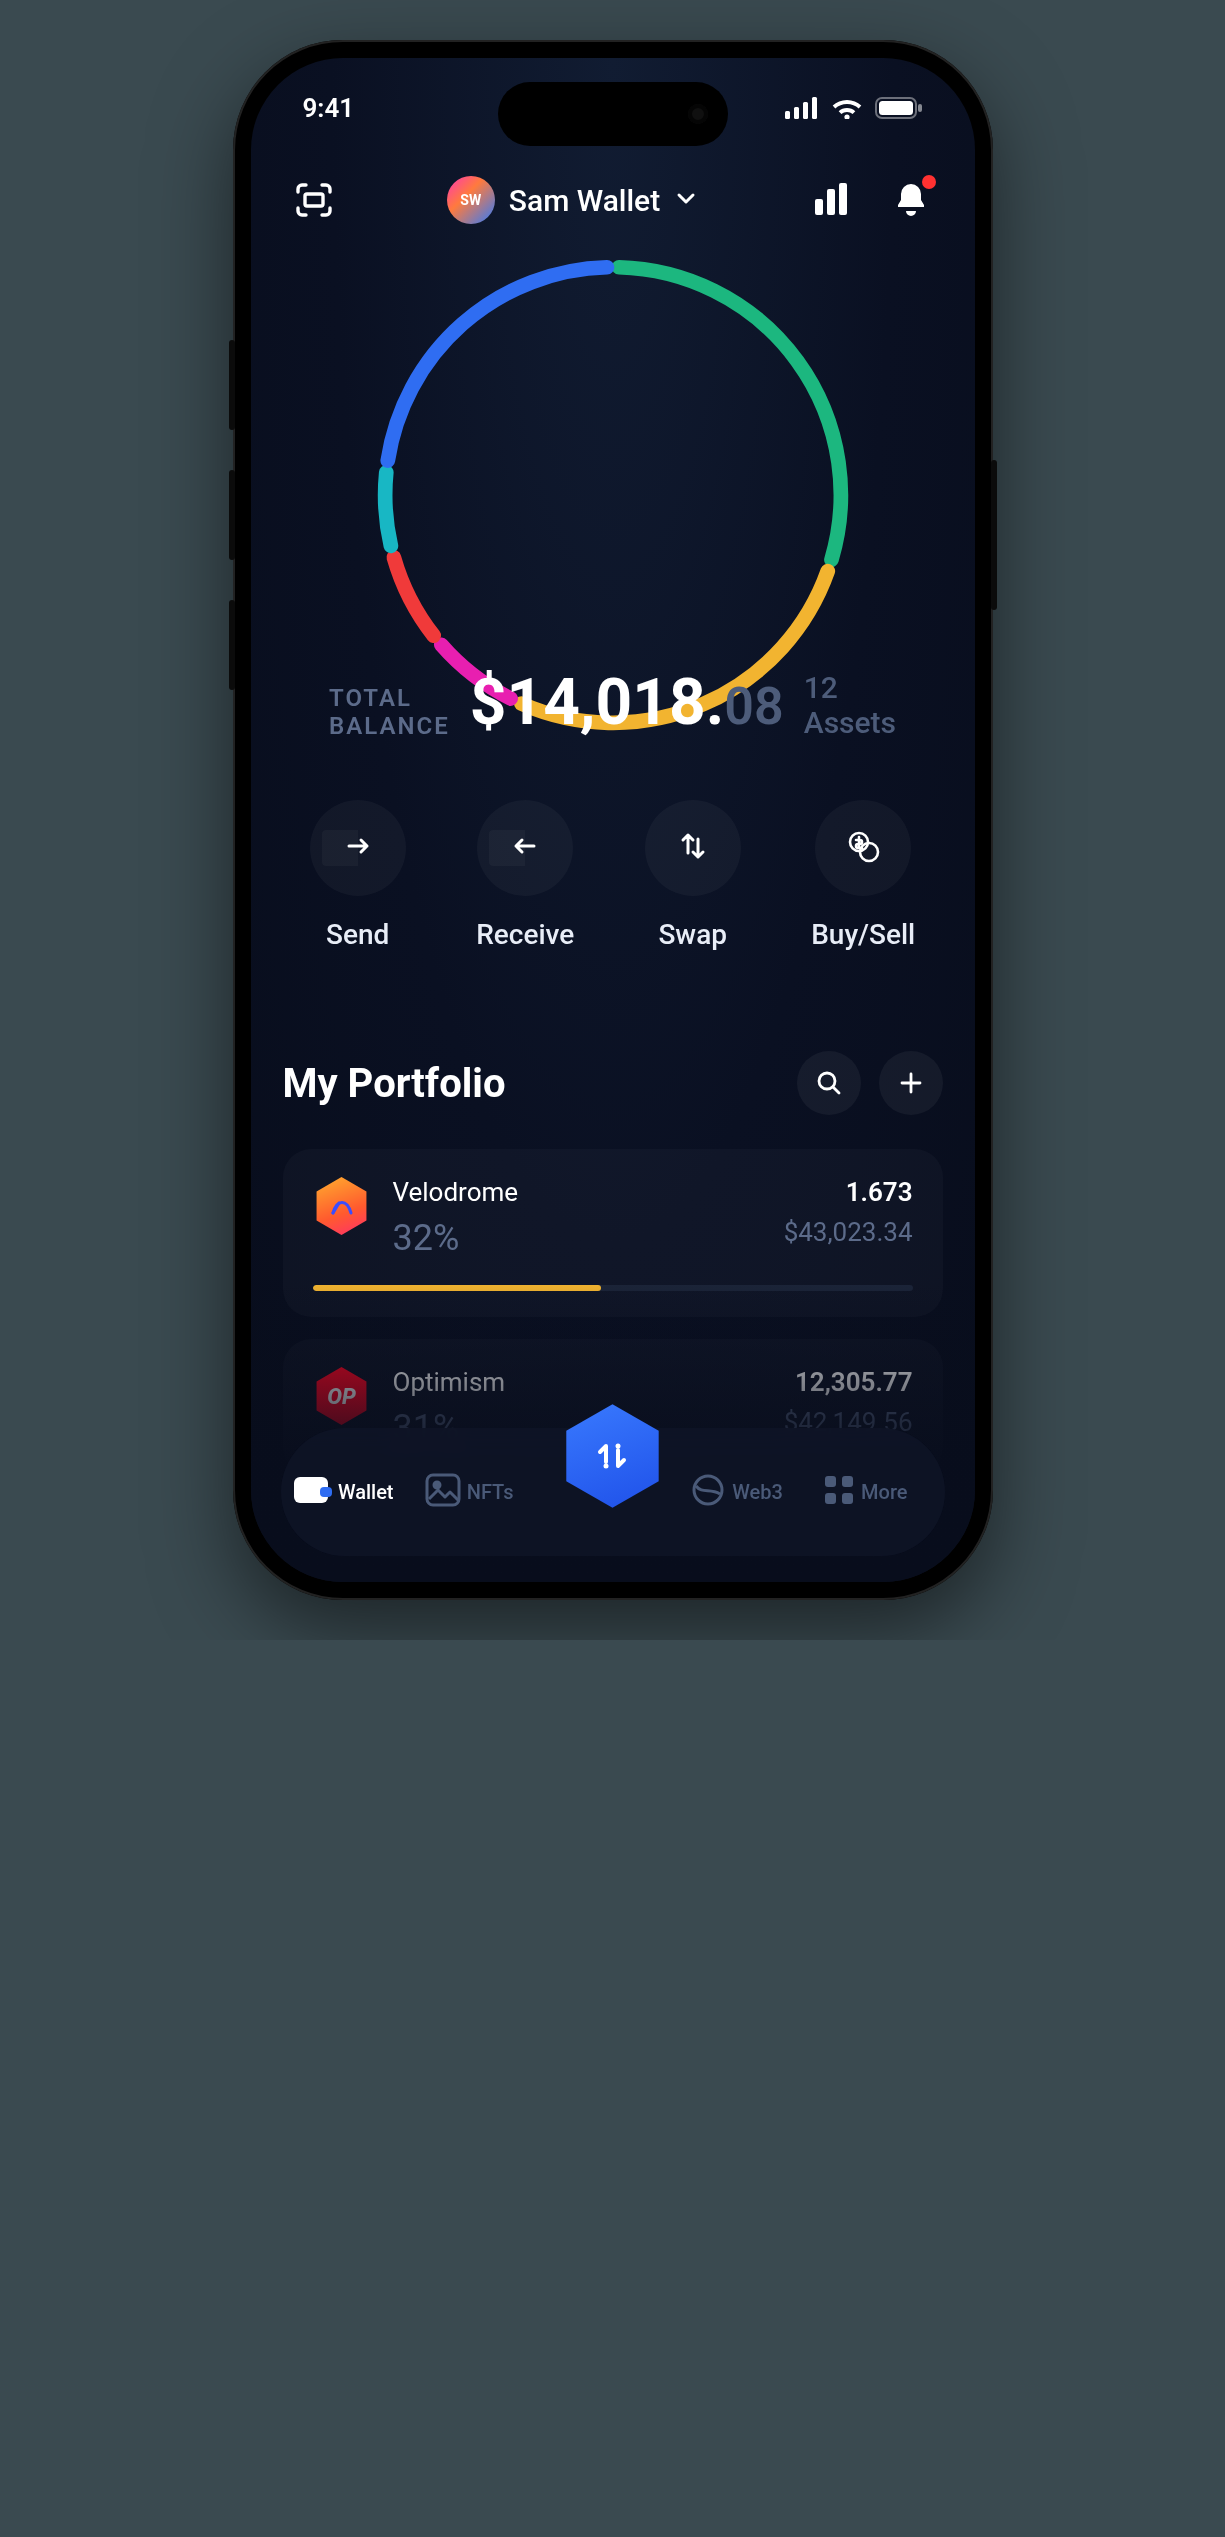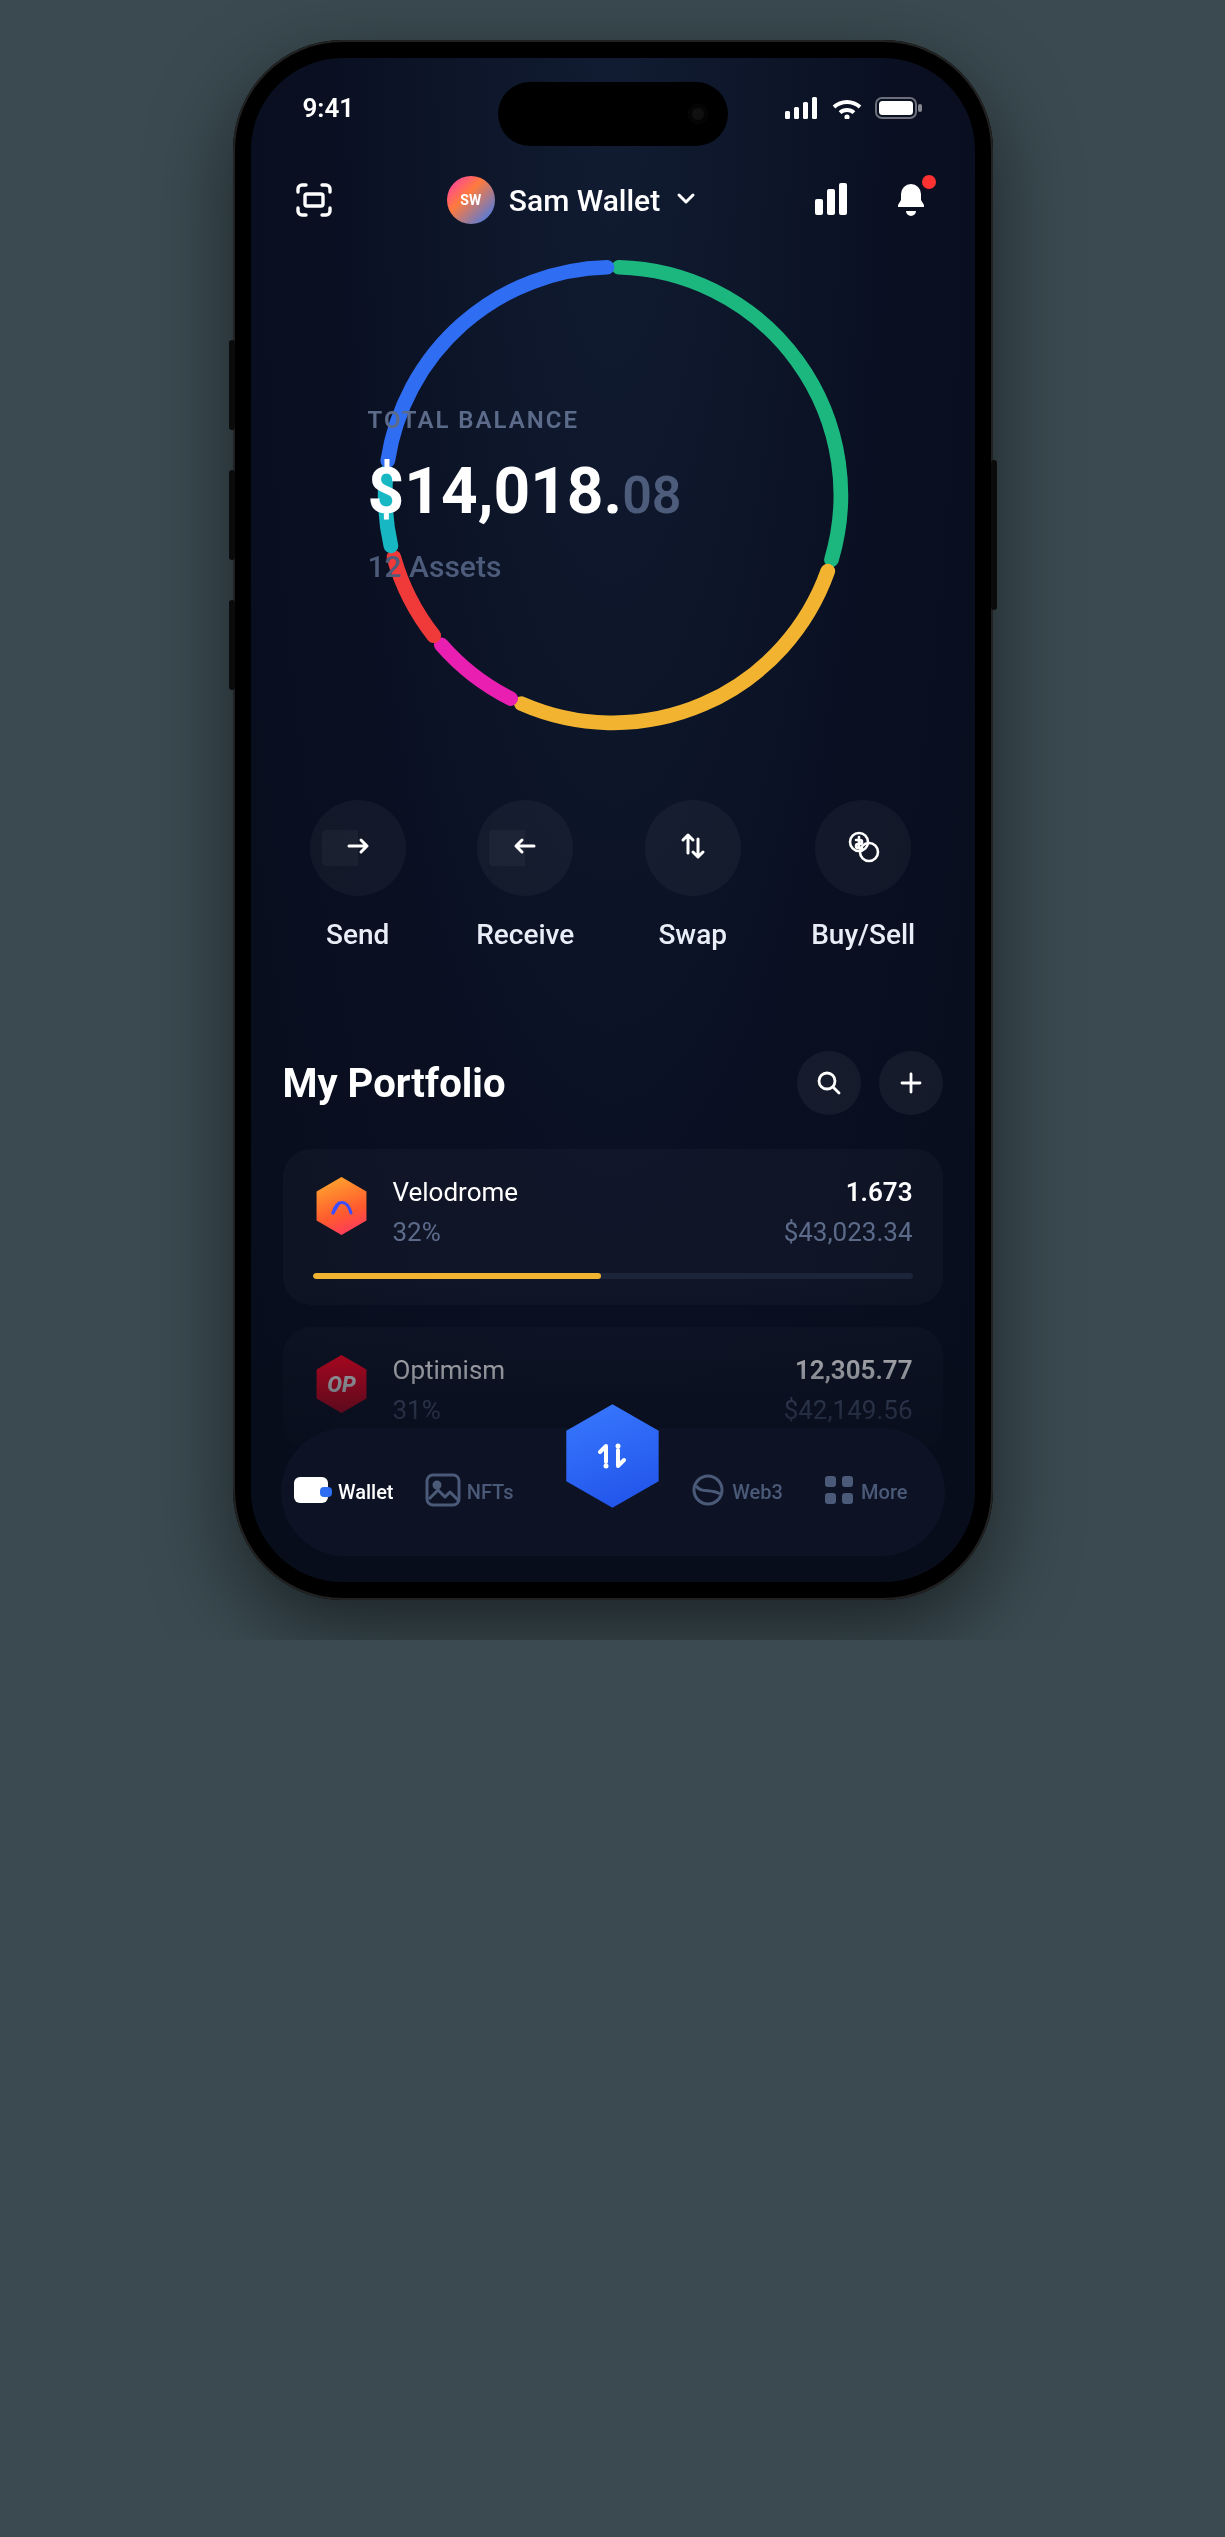--- a/index.html
+++ b/index.html
@@ -61,21 +61,21 @@
 
   
   .ring-wrap {
     display:flex; justify-content:center; margin-top: 18px;
   }
   .ring {
     width: 490px; height: 490px; position: relative;
   }
   .ring svg{ position:absolute; inset:0; transform: rotate(-90deg); }
   .ring-center{
-    position:absolute; inset:0; display:flex; flex-direction:column; align-items:flex-start; justify-content:center; gap:20px;
+    position:absolute; inset:0; display:flex; flex-direction:row; align-items:flex-end; justify-content:center; gap:20px;
   }
   .balance-label{ font-size:24px; letter-spacing:2px; color:#5c6b8a; font-weight:600; }
   .balance-value{ font-size:64px; font-weight:700; color:#fff; }
   .balance-value .cents{ color:#4d5c7a; font-weight:600; font-size:52px; }
   .assets-count{ font-size:30px; color:#4d5c7a; font-weight:500; }
 
   
   .action-row{
     display:flex; justify-content:space-around; padding:0 24px; margin-top:60px;
   }
@@ -118,21 +118,21 @@
     clip-path: polygon(50% 0%, 93% 25%, 93% 75%, 50% 100%, 7% 75%, 7% 25%);
     border-radius:0;
   }
   .asset-icon.opt{
     background:#ff0420;
     clip-path: polygon(50% 0%, 93% 25%, 93% 75%, 50% 100%, 7% 75%, 7% 25%);
     border-radius:0; color:#fff; font-weight:800; font-style:italic; font-size:22px;
   }
   .asset-info{ flex:1; display:flex; justify-content:space-between; }
   .asset-left .name{ font-size:26px; font-weight:400; }
-  .asset-left .pct{ font-size:26px; color:#5c6b8a; margin-top:10px; }
+  .asset-left .pct{ font-size:36px; color:#5c6b8a; margin-top:10px; }
   .asset-right{ text-align:right; }
   .asset-right .amount{ font-size:26px; font-weight:600; }
   .asset-right .fiat{ font-size:26px; color:#5c6b8a; margin-top:10px; }
   .asset-bar{
     margin-top:26px; height:6px; background:#1b2438; border-radius:3px; overflow:hidden;
   }
   .asset-bar .fill{
     height:100%; background:#f2b430; border-radius:3px;
   }
 

